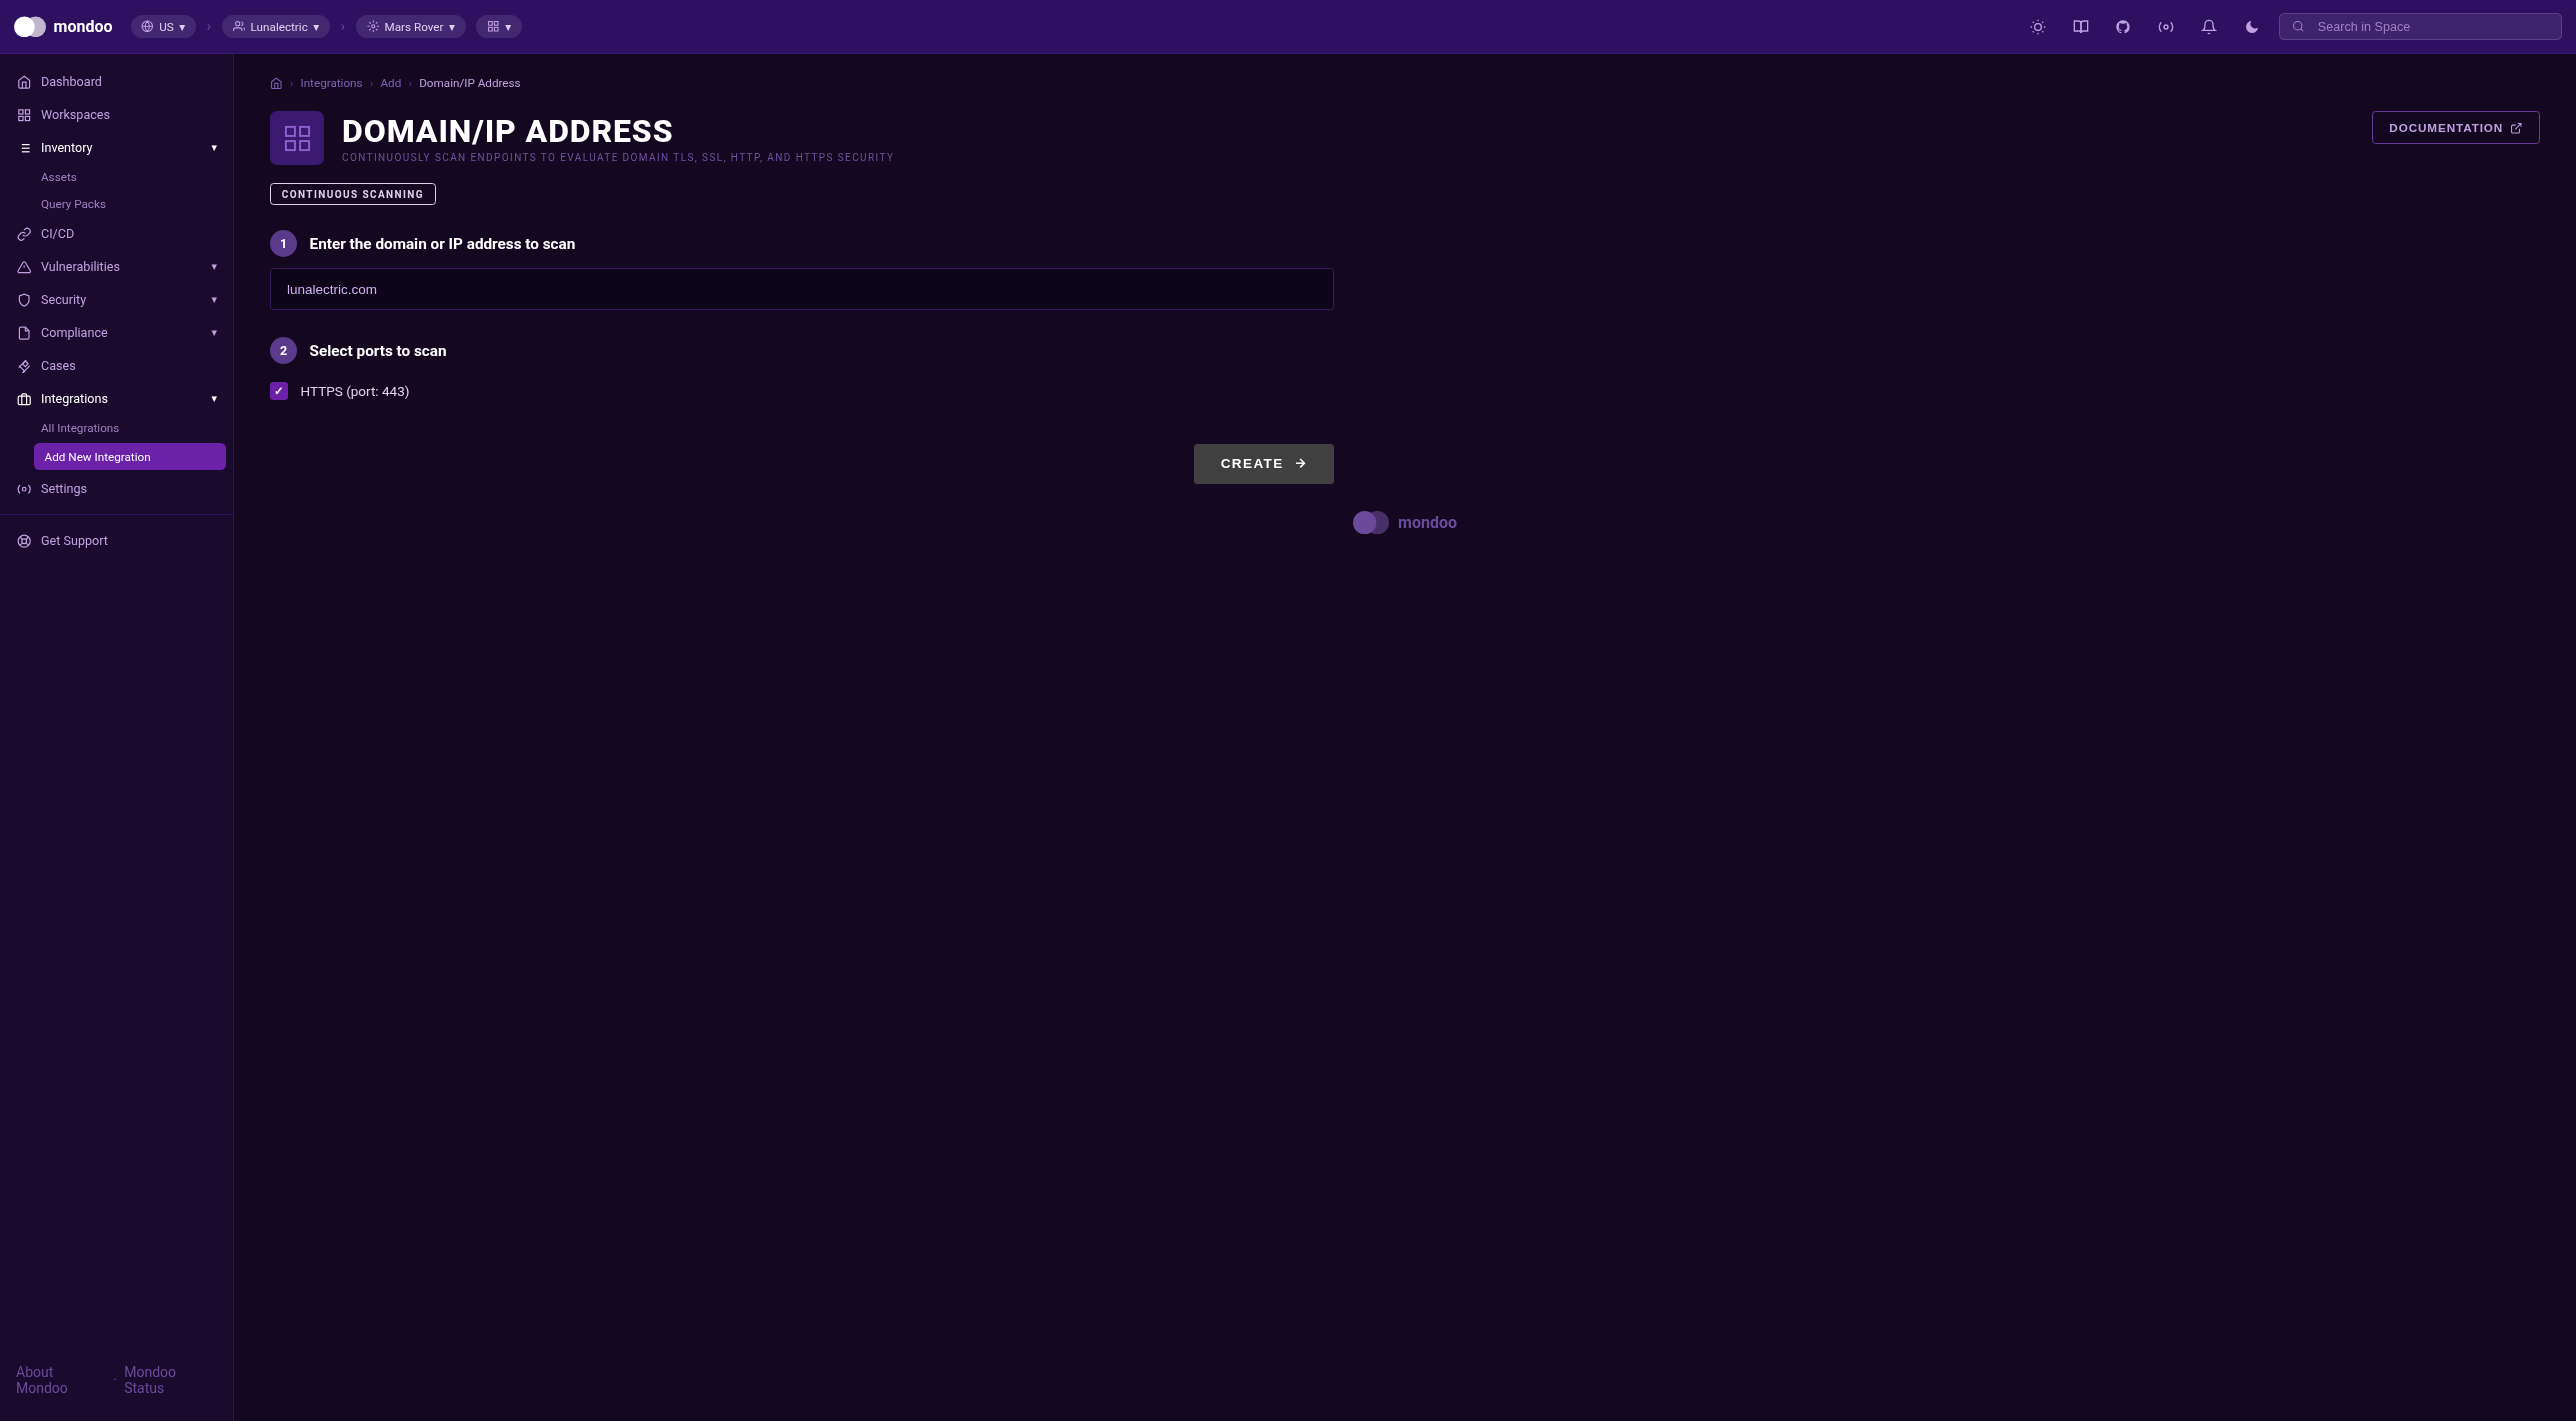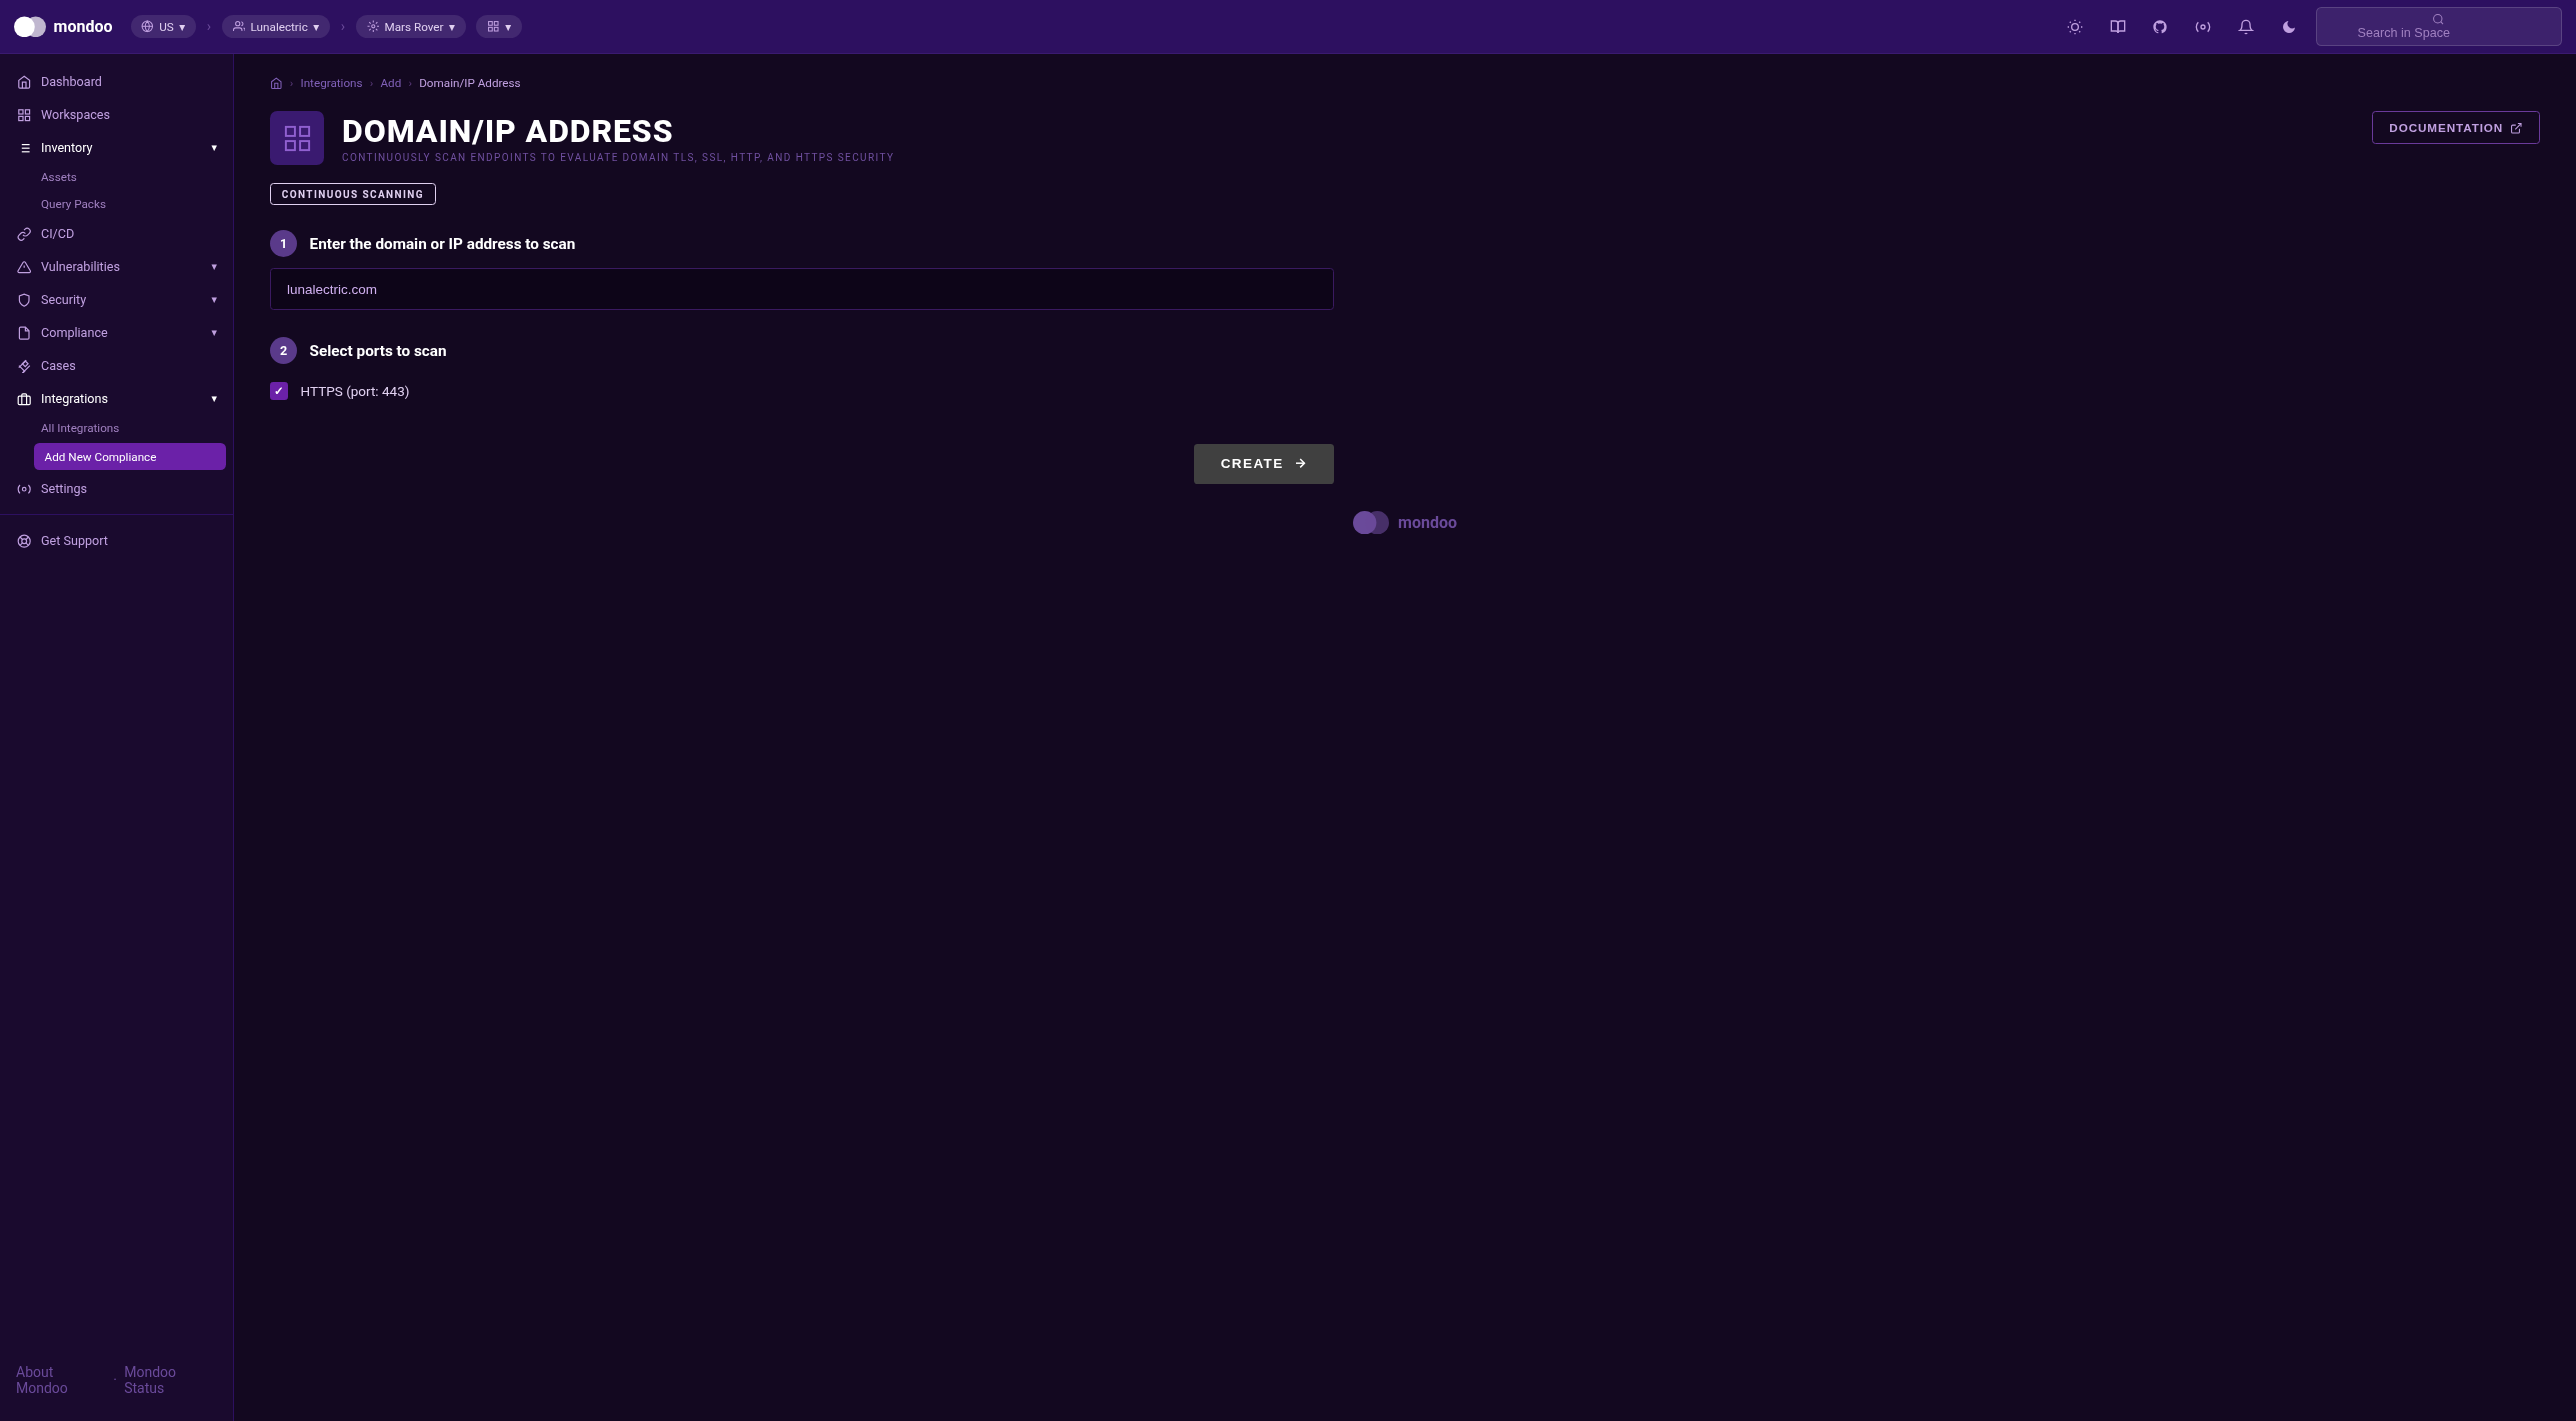--- a/index.html
+++ b/index.html
@@ -58,30 +58,29 @@
       justify-content: center;
       border-radius: 50%;
       cursor: pointer;
       color: #c0a0e0;
       font-size: 16px;
     }
     .nav-spacer { flex: 1; }
     .search-box {
       display: flex;
       align-items: center;
-      gap: 0;
+      gap: 13px;
       background: rgba(255,255,255,0.08);
       border: 0.9px solid rgba(255,255,255,0.15);
       border-radius: 5.4px;
       padding: 5.4px 12.6px;
-      width: 246px;
+      width: 283px;
       color: #a080c0;
       font-size: 12.6px;
       cursor: text;
-      flex-direction: column;
     }
     .search-box input {
       background: none;
       border: none;
       outline: none;
       color: #a080c0;
       font-size: 12.6px;
       flex: 1;
       cursor: text;
     }
@@ -591,21 +590,21 @@
       </span>
       <span>Integrations</span>
       <span class="chevron">▾</span>
     </div>
 
     <div class="sidebar-sub">
       <div class="sidebar-sub-item">
         <span>All Integrations</span>
       </div>
       <div class="sidebar-sub-item active-sub">
-        <span>Add New Compliance</span>
+        <span>Add New Integration</span>
       </div>
     </div>
 
     <div class="sidebar-item">
       <span class="icon">
         <svg width="14.4" height="14.4" viewBox="0 0 24 24" fill="none" stroke="currentColor" stroke-width="2">
             <circle cx="12" cy="12" r="3"></circle>
             <path d="M19.07 4.93a10 10 0 0 1 0 14.14M4.93 4.93a10 10 0 0 0 0 14.14"></path>
           </svg>
       </span>

